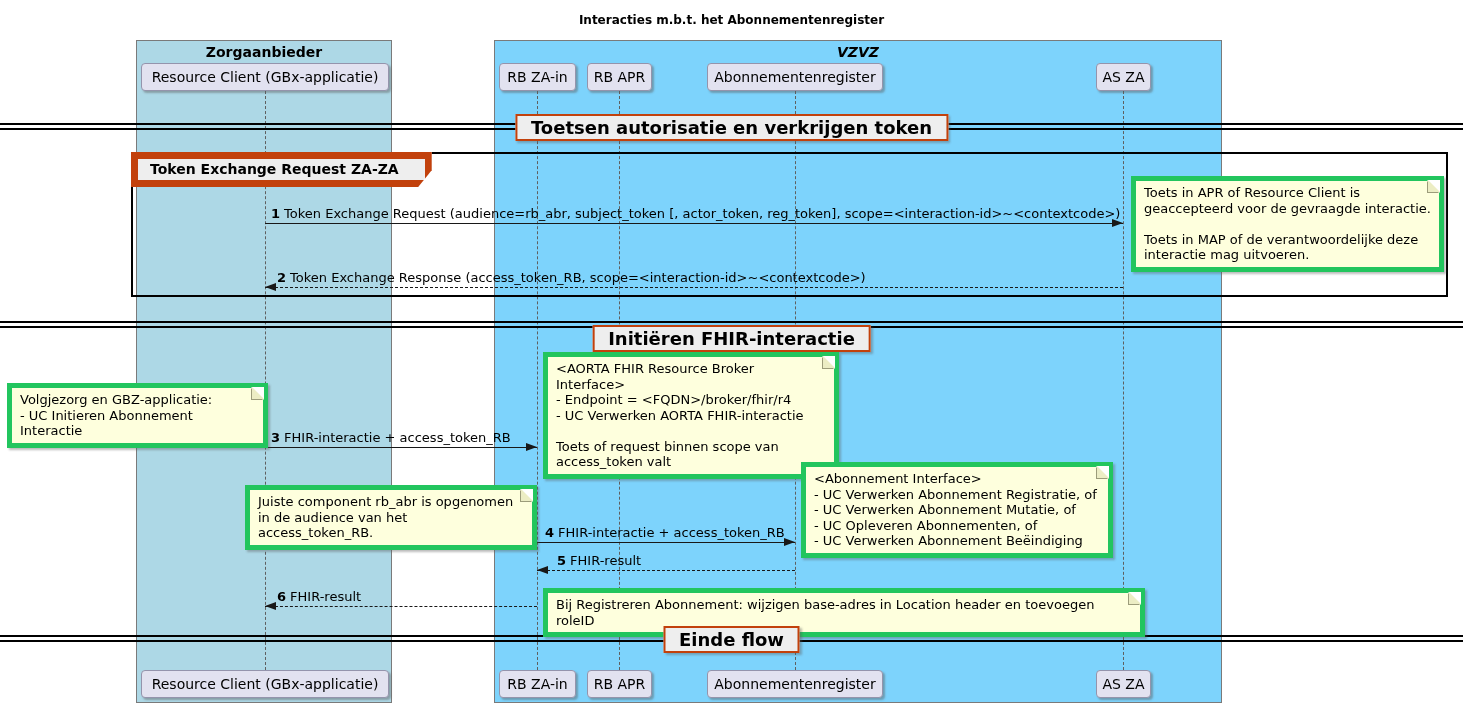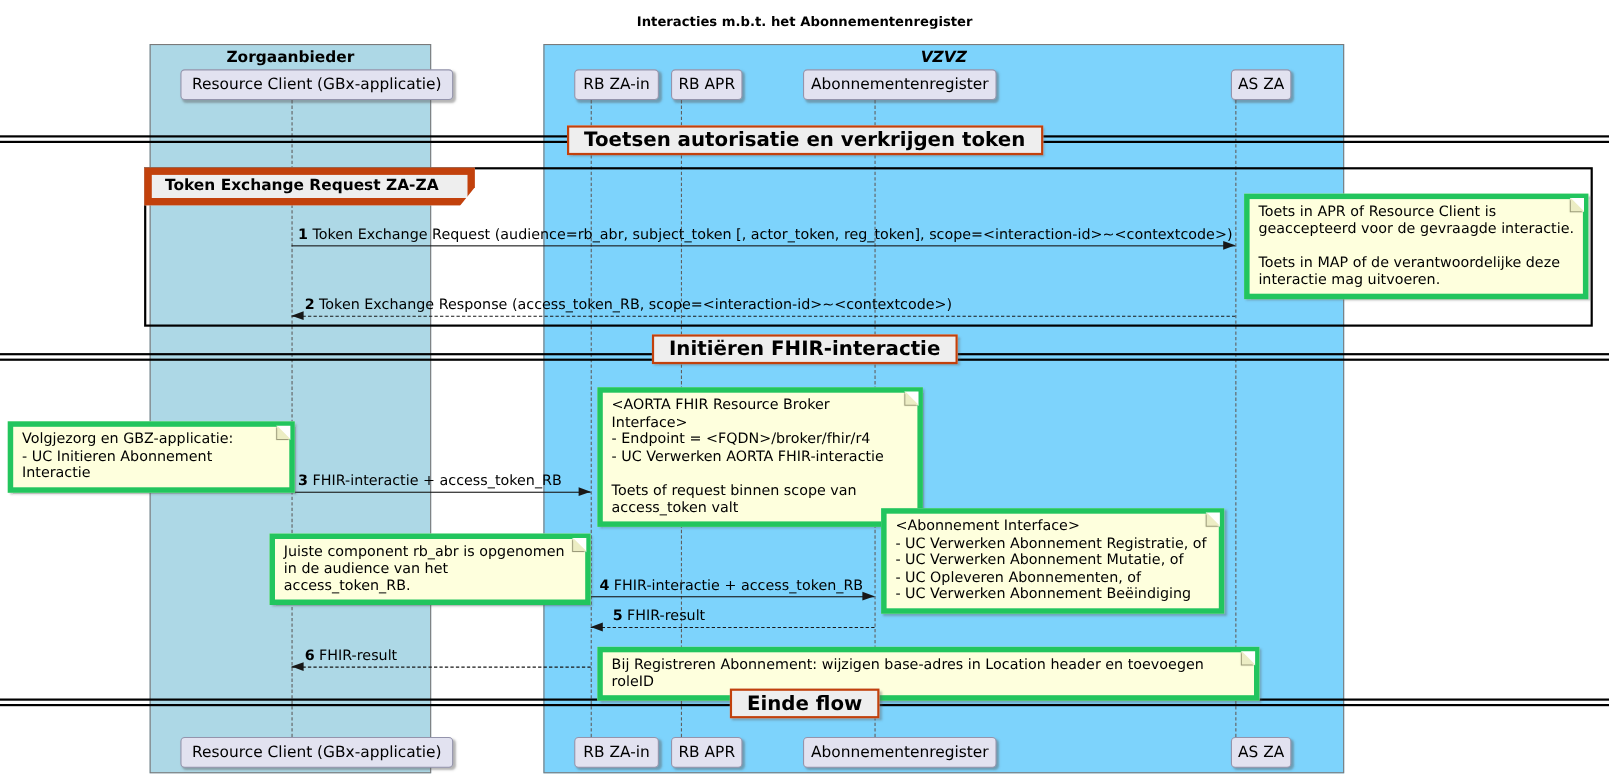--- a/index.html
+++ b/index.html
@@ -11,21 +11,21 @@
   .title{position:absolute;top:13px;left:50%;transform:translateX(-50%);
     font-size:12px;font-weight:bold;white-space:nowrap;}
   
   .gbox{position:absolute;border:1px solid #7a7a7a;box-sizing:border-box;}
   .gbox .gtitle{width:100%;text-align:center;font-weight:bold;font-size:14px;padding-top:3px;}
   
   .participant{position:absolute;height:28px;box-sizing:border-box;
     background:#E2E2F0;border:1px solid #9494ac;border-radius:4px;
     display:flex;align-items:center;justify-content:center;
     font-size:14px;white-space:nowrap;z-index:4;
-    box-shadow:2px 2px 2px rgba(90,90,90,.45);margin-left:23px;}
+    box-shadow:2px 2px 2px rgba(90,90,90,.45);}
   
   .lifeline{position:absolute;width:0;border-left:1px dashed #5f5f5f;z-index:1;}
   
   .divlines{position:absolute;left:0;width:1463px;height:3px;
     border-top:2px solid #000;border-bottom:2px solid #000;z-index:2;}
   .divlabel{position:absolute;left:50%;transform:translateX(-50%);
     background:#EEEEEE;border:2px solid #c2410c;font-weight:bold;font-size:18px;
     padding:1px 14px;white-space:nowrap;z-index:5;
     box-shadow:2px 2px 2px rgba(90,90,90,.4);}
   
@@ -121,21 +121,21 @@
 Toets in MAP of de verantwoordelijke deze
 interactie mag uitvoeren.</div>
 
   <div class="msg-label" style="left:277px;top:270px;">
     <b>2</b><span>Token Exchange Response (access_token_RB, scope=&lt;interaction-id&gt;~&lt;contextcode&gt;)</span>
   </div>
   <div class="msg-line dashed" style="left:265px;top:287px;width:858px;"></div>
   <div class="head left" style="left:265px;top:283px;"></div>
 
   <div class="divlines" style="top:321px;"></div>
-  <div class="divlabel" style="top:304px;">Initiëren FHIR-interactie</div>
+  <div class="divlabel" style="top:325px;">Initiëren FHIR-interactie</div>
 
   <div class="note" style="left:543px;top:352px;width:270px;">&lt;AORTA FHIR Resource Broker Interface&gt;
 - Endpoint = &lt;FQDN&gt;/broker/fhir/r4
 - UC Verwerken AORTA FHIR-interactie
 
 Toets of request binnen scope van
 access_token valt</div>
 
   <div class="note" style="left:7px;top:383px;width:235px;">Volgjezorg en GBZ-applicatie:
 - UC Initieren Abonnement Interactie</div>

